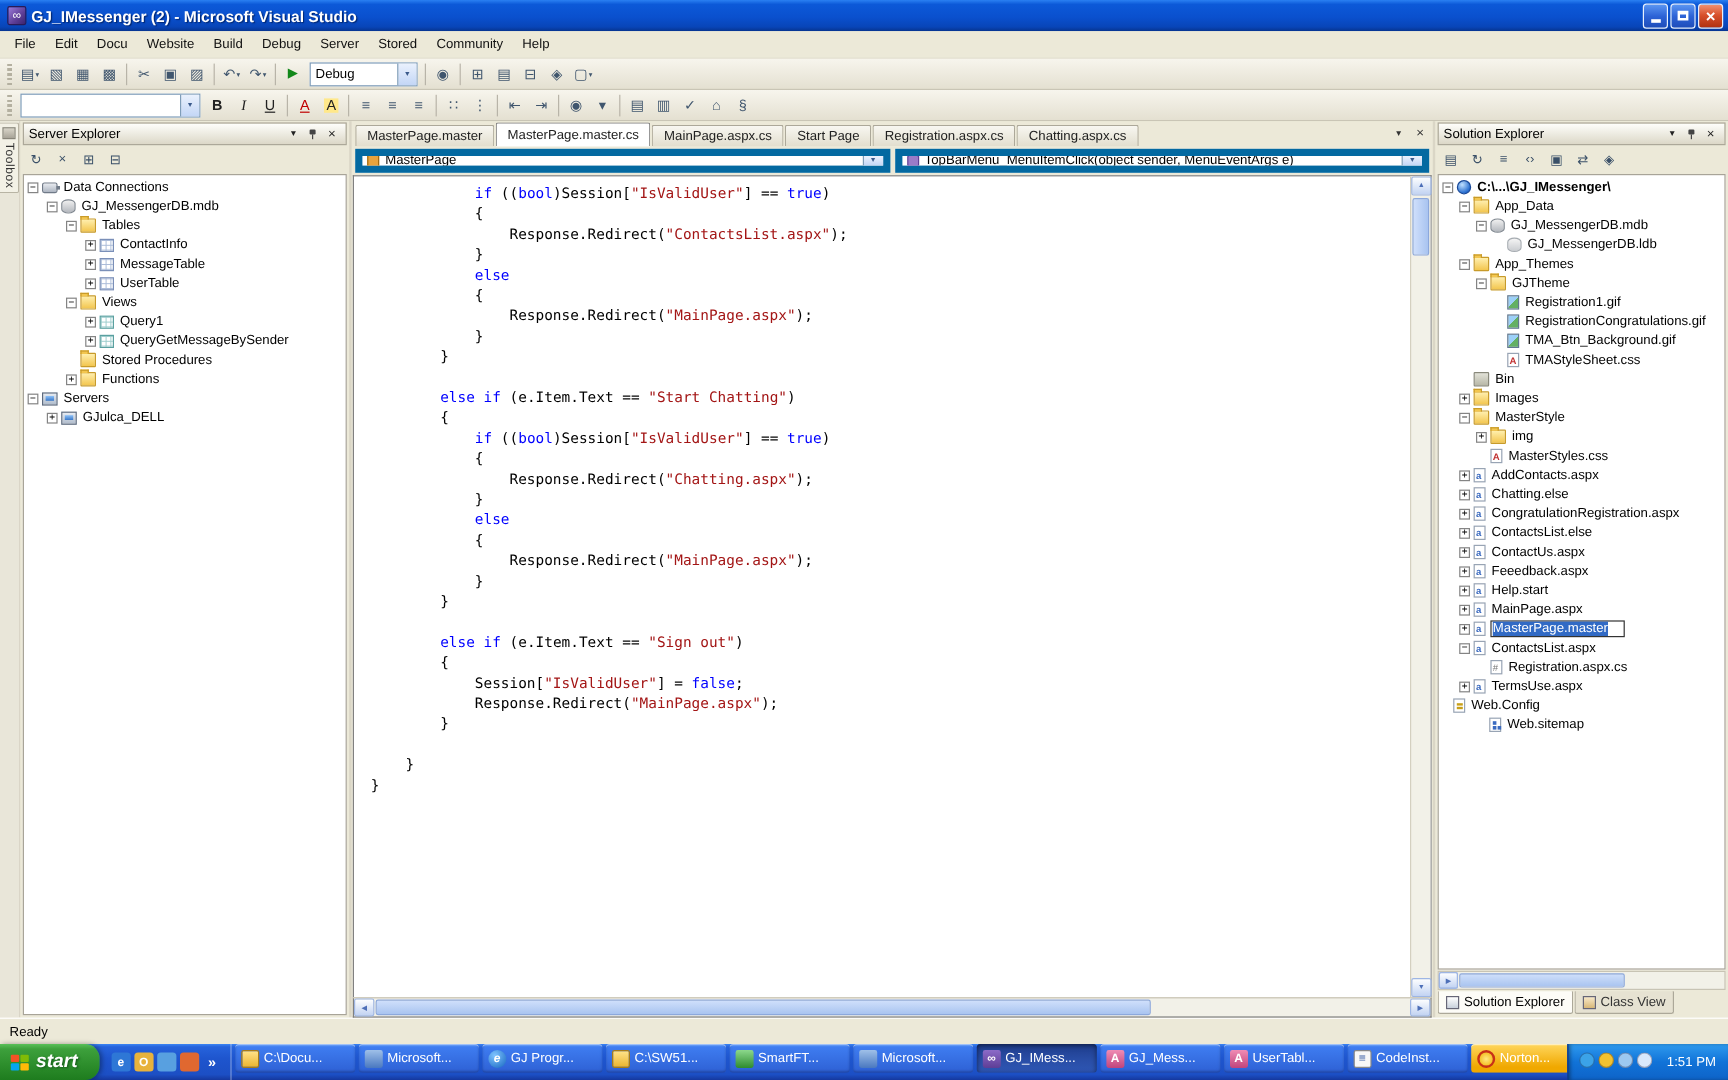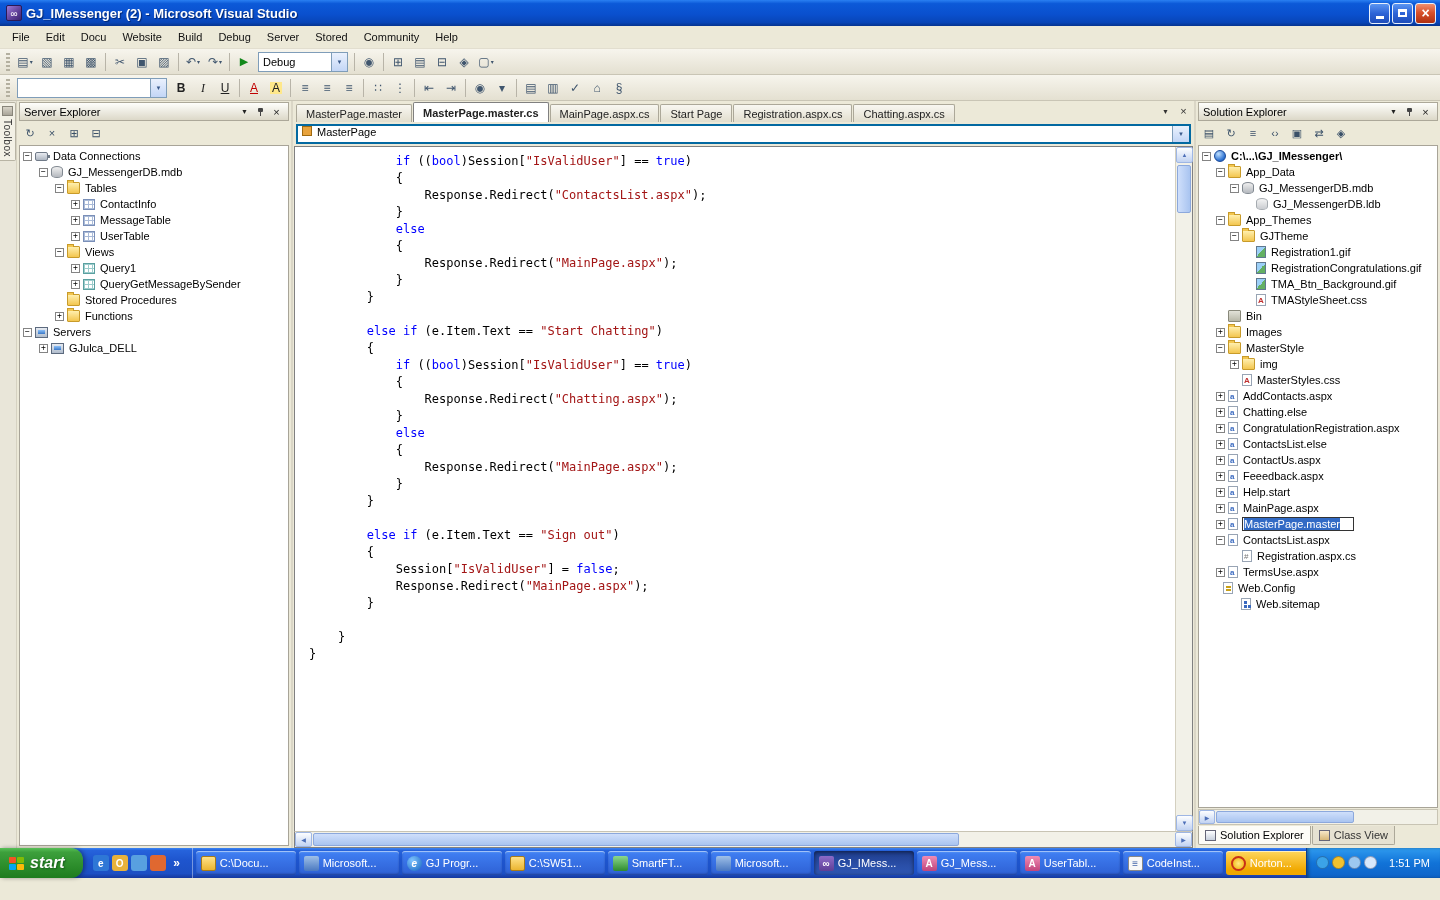--- a/index.html
+++ b/index.html
@@ -93,26 +93,26 @@
   .i-config::after{content:"";position:absolute;left:2px;top:3px;width:5px;height:2px;background:#C8A018;box-shadow:0 3px 0 #C8A018}
   .i-sitemap::after{content:"";position:absolute;left:2px;top:2px;width:3px;height:3px;background:#3A6AC0;box-shadow:0 4px 0 #3A6AC0,4px 4px 0 #3A6AC0}
   .i-image{background:linear-gradient(135deg,#9CD0F8 0 50%,#63B063 50% 100%);border:1px solid #607890}
 
   
   .editor{flex:1;min-width:0;display:flex;flex-direction:column;padding:0 1px}
   .tabstrip{height:21px;flex:none;display:flex;align-items:flex-end;padding:0 2px}
   .tabs{display:flex;align-items:flex-end}
   .doc-tab{height:18px;display:flex;align-items:center;padding:0 9px;margin-right:1px;font-size:11px;color:#222;
     border:1px solid #ACA899;border-bottom:none;border-radius:2px 2px 0 0;background:linear-gradient(#F8F7F1,#E2DECE);white-space:nowrap}
-  .doc-tab.active{background:#fff;font-weight:bold;border-color:#808080;height:20px}
+  .doc-tab.active{background:#fff;font-weight:normal;border-color:#808080;height:20px}
   .tabstrip-btns{margin-left:auto;display:flex;align-items:center;gap:3px;padding-bottom:4px}
   .ts-btn{width:15px;height:14px;display:flex;align-items:center;justify-content:center;color:#333;font-size:7px}
   .ts-btn.x{font-size:11px}
   .navbar{height:24px;flex:none;display:flex;gap:4px;align-items:center;padding:1px 2px 2px 2px}
-  .nav-combo{flex:1;height:20px;min-width:0;background:#fff;border:2px solid #0369a1;display:flex;align-items:flex-start;padding-left:4px;font-size:11px;overflow:hidden}
+  .nav-combo{flex:1;height:20px;min-width:0;background:#fff;border:6px solid #0369a1;display:flex;align-items:center;padding-left:4px;font-size:11px;overflow:hidden}
   .nav-ico{width:10px;height:10px;margin-right:5px;flex:none}
   .class-ico{background:#E8A33D;border:1px solid #A06A10}
   .method-ico{background:#9B7BC8;border:1px solid #5F3E96;border-radius:2px}
   .nav-val{flex:1;white-space:nowrap;overflow:hidden}
   .nav-arrow{width:17px;height:100%;flex:none;border-left:1px solid #7F9DB9;font-size:6px;color:#3A5A8C;
     background:linear-gradient(180deg,#EAF1FD,#C3D6F6);display:flex;align-items:center;justify-content:center}
   .code-row{flex:1;min-height:0;display:flex;background:#fff;border:1px solid #808080;border-bottom:none}
   .code-area{flex:1;min-width:0;overflow:hidden;padding:6px 0 0 14px;font-family:"DejaVu Sans Mono",monospace;font-size:12px;line-height:17px}
   .code-line{white-space:pre;height:17px}
   .tok-p{color:#000}.tok-k{color:#0000FF}.tok-s{color:#A31515}
@@ -138,21 +138,21 @@
   .btab{height:19px;display:flex;align-items:center;padding:0 6px;font-size:11px;color:#333;
     border:1px solid #ACA899;border-top:none;border-radius:0 0 2px 2px;background:#E6E2D2;white-space:nowrap}
   .btab.active{background:#FDFCF7;color:#000}
   .btab-ico{width:11px;height:11px;margin-right:4px;border:1px solid #667;background:linear-gradient(#FFF,#C8D0DC)}
   .btab-ico-class{background:linear-gradient(#F8E8C8,#D8B878)}
 
   
   .statusbar{height:22px;flex:none;display:flex;align-items:center;padding:0 8px;background:#ECE9D8;border-top:1px solid #fff;font-size:11px;color:#000}
 
   
-  .taskbar{height:30px;flex:none;display:flex;align-items:center;
+  .taskbar{height:30px;flex:none;display:flex;align-items:flex-start;
     background:linear-gradient(180deg,#3C85F3 0%,#2663DC 8%,#1E55CE 40%,#1C4FC4 85%,#15389E 100%)}
   .start-btn{height:30px;flex:none;display:flex;align-items:center;gap:6px;padding:0 18px 0 9px;border-radius:0 12px 12px 0;
     background:linear-gradient(180deg,#59C058 0%,#3DA03C 14%,#2E8F2D 55%,#1E7C1E 100%);
     color:#fff;font-weight:bold;font-style:italic;font-size:16px;text-shadow:1px 1px 2px #14581A;box-shadow:2px 0 4px rgba(0,0,0,.35)}
   .flag{display:grid;grid-template-columns:7px 7px;grid-template-rows:6px 6px;gap:1px}
   .flag i{display:block;border-radius:1px}
   .flag i:nth-child(1){background:#F35325}.flag i:nth-child(2){background:#81BC06}
   .flag i:nth-child(3){background:#05A6F0}.flag i:nth-child(4){background:#FFBA08}
   .quicklaunch{height:30px;flex:none;display:flex;align-items:center;gap:3px;padding:0 7px;margin-left:3px;border-right:1px solid rgba(255,255,255,.4)}
   .ql-ico{width:16px;height:16px;border-radius:3px;display:flex;align-items:center;justify-content:center;color:#fff;font-size:10px;font-weight:bold}
@@ -455,20 +455,25 @@
           <span class="ts-btn">▼</span>
           <span class="ts-btn x">×</span>
         </div>
       </div>
       <div class="navbar">
         <div class="nav-combo">
           <span class="nav-ico class-ico"></span>
           <span class="nav-val">MasterPage</span>
           <span class="nav-arrow">▼</span>
         </div>
+        <div class="nav-combo">
+          <span class="nav-ico method-ico"></span>
+          <span class="nav-val">TopBarMenu_MenuItemClick(object sender, MenuEventArgs e)</span>
+          <span class="nav-arrow">▼</span>
+        </div>
       </div>
       <div class="code-row">
         <div class="code-area">
           <div id="code">
               <div class="code-line"><span class="tok-p">            </span><span class="tok-k">if</span><span class="tok-p"> ((</span><span class="tok-k">bool</span><span class="tok-p">)Session[</span><span class="tok-s">"IsValidUser"</span><span class="tok-p">] == </span><span class="tok-k">true</span><span class="tok-p">)</span></div>
               <div class="code-line"><span class="tok-p">            {</span></div>
               <div class="code-line"><span class="tok-p">                Response.Redirect(</span><span class="tok-s">"ContactsList.aspx"</span><span class="tok-p">);</span></div>
               <div class="code-line"><span class="tok-p">            }</span></div>
               <div class="code-line"><span class="tok-p">            </span><span class="tok-k">else</span></div>
               <div class="code-line"><span class="tok-p">            {</span></div>
@@ -663,21 +668,21 @@
             <div class="tree-row" style="padding-left: 31px;">
               <span class="expander noexp"></span>
               <span class="ico i-cs"></span>
               <span class="tree-label">Registration.aspx.cs</span>
             </div>
             <div class="tree-row" style="padding-left: 17px;">
               <span class="expander">+</span>
               <span class="ico i-aspx"></span>
               <span class="tree-label">TermsUse.aspx</span>
             </div>
-            <div class="tree-row" style="padding-left: 12px;">
+            <div class="tree-row" style="padding-left: 0;">
               <span class="expander noexp"></span>
               <span class="ico i-config"></span>
               <span class="tree-label">Web.Config</span>
             </div>
             <div class="tree-row" style="padding-left: 30px;">
               <span class="expander noexp"></span>
               <span class="ico i-sitemap"></span>
               <span class="tree-label">Web.sitemap</span>
             </div>
           </div>
@@ -694,20 +699,23 @@
           </span>
           <span class="btab">
             <span class="btab-ico btab-ico-class"></span>
             <span>Class View</span>
           </span>
         </div>
     </div>
 
   </div>
 
+  <div class="statusbar">
+    <span>Ready</span>
+  </div>
 
   <div class="taskbar">
     <div class="start-btn">
       <span class="flag">
           <i></i>
           <i></i>
           <i></i>
           <i></i>
         </span>
       <span>start</span>

